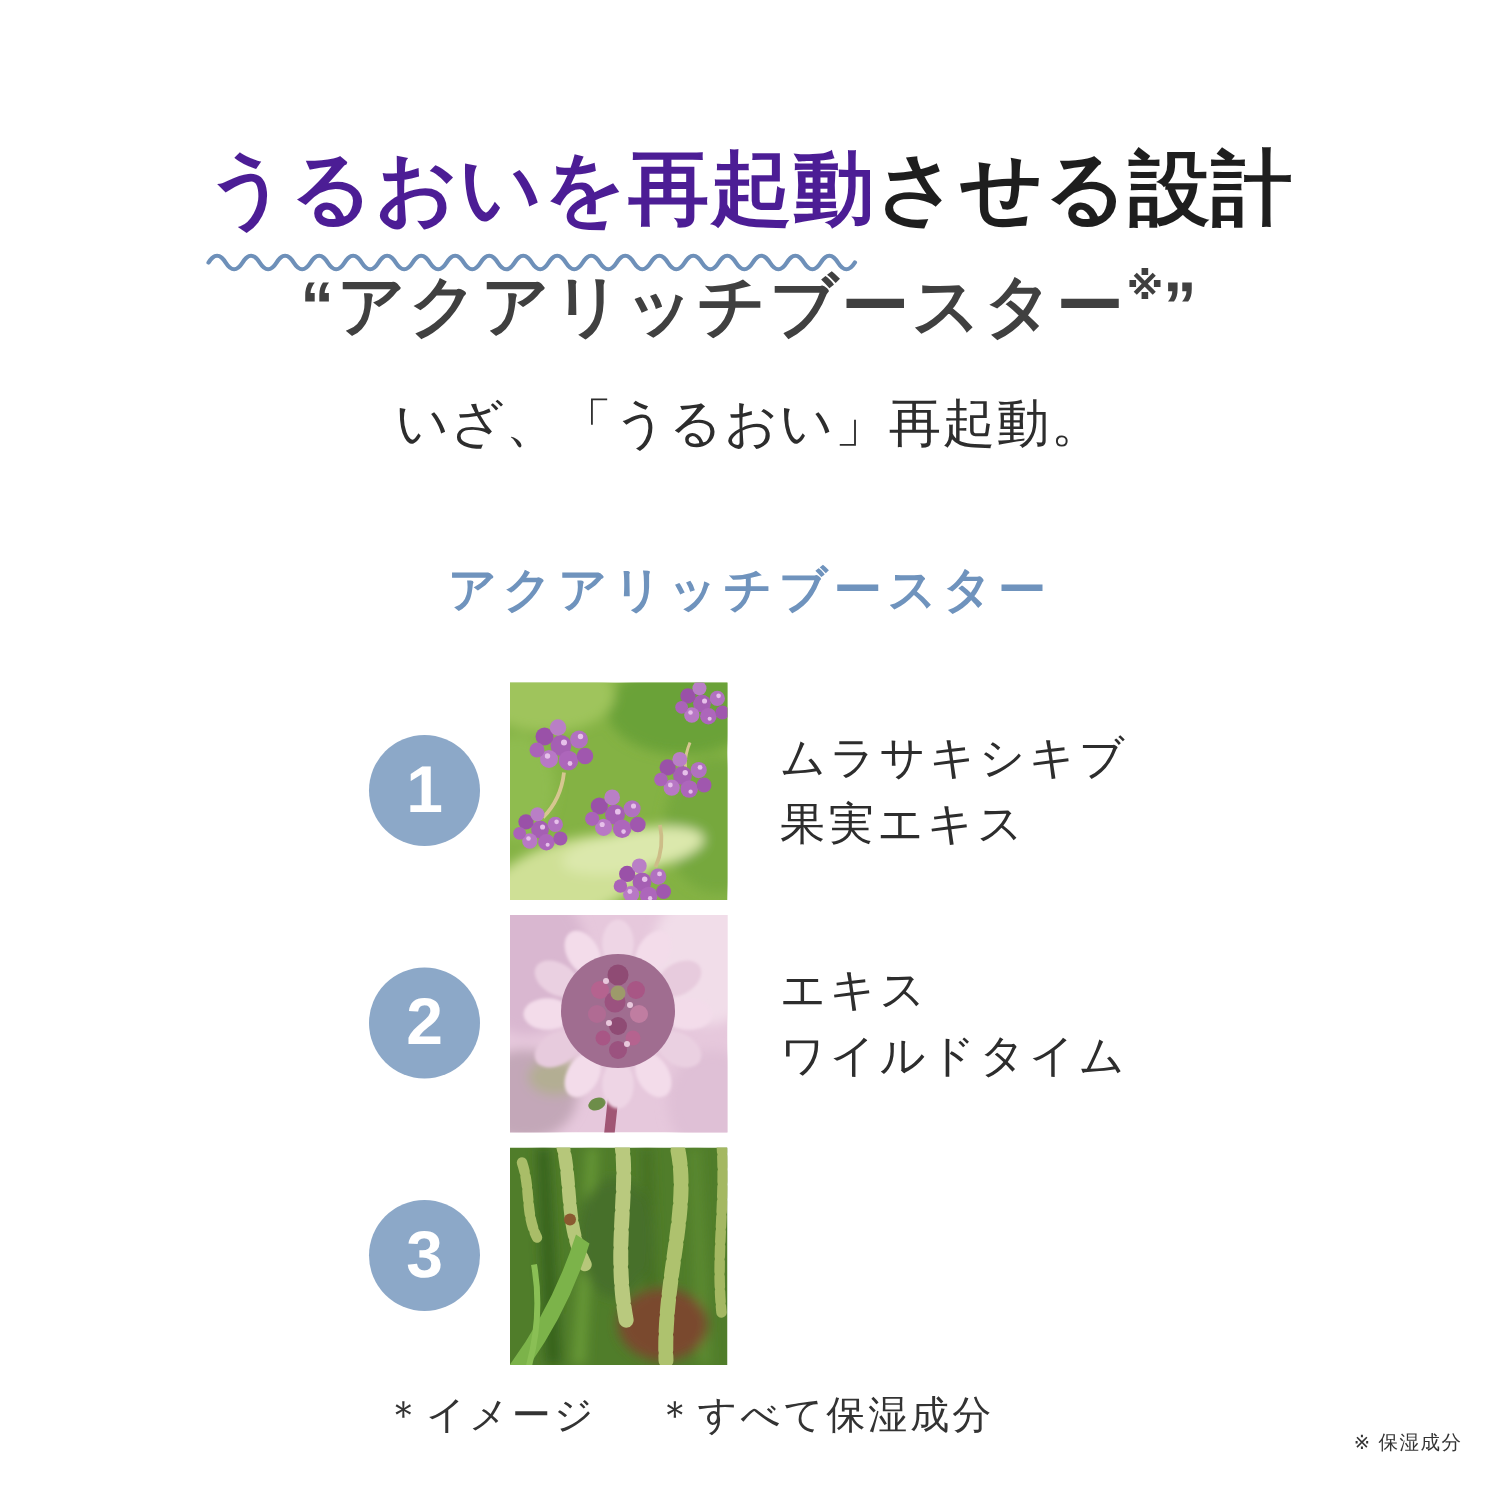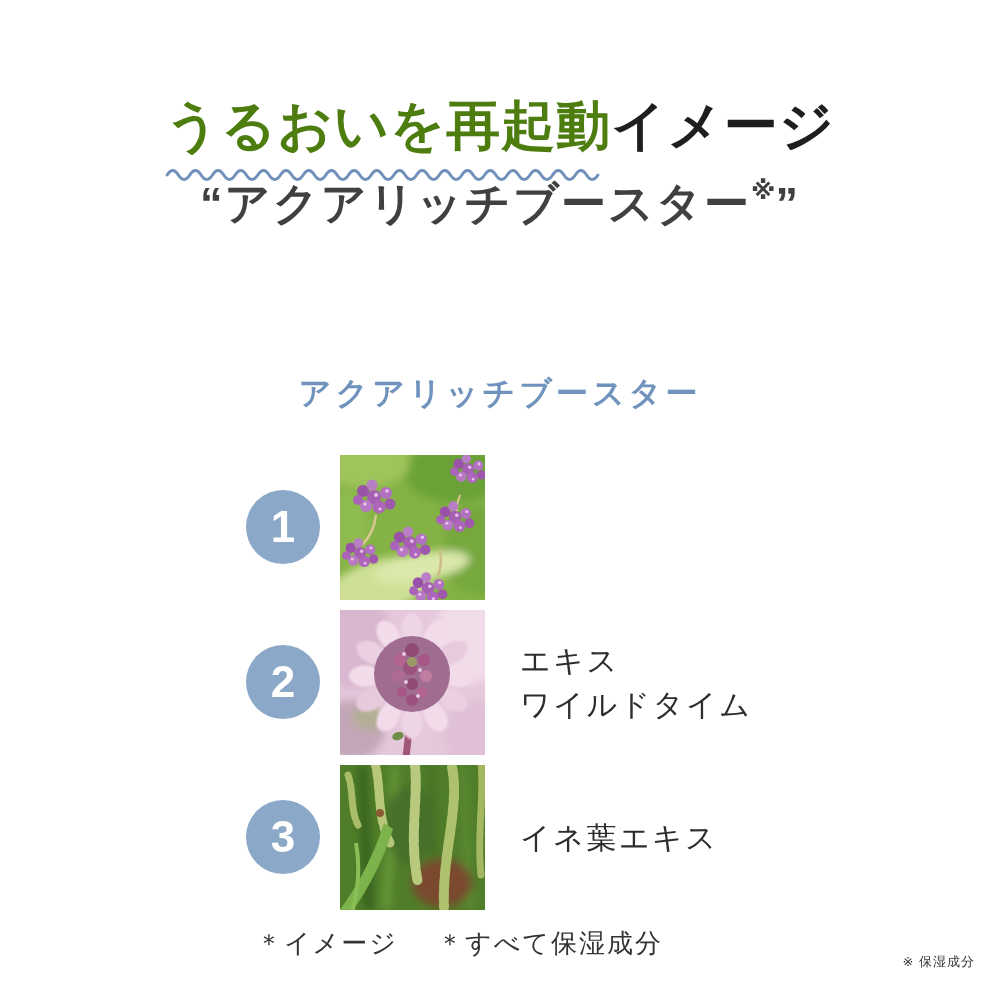--- a/index.html
+++ b/index.html
@@ -2,21 +2,21 @@
 <html><head>
 <meta charset="utf-8">
 <style>
   html,body{margin:0;padding:0;background:#ffffff;}
   body{width:1000px;height:1000px;font-family:"Liberation Sans","DejaVu Sans",sans-serif;}
   .canvas{position:relative;width:1000px;height:1000px;background:#ffffff;overflow:hidden;color:#222;}
 
   
   .headline{position:absolute;top:90px;left:0;width:1000px;text-align:center;
     font-size:54px;font-weight:700;letter-spacing:1px;white-space:nowrap;}
-  .hl-blue{color:#4d7c0f;position:relative;display:inline-block;text-align:right;}
+  .hl-blue{color:#4c1d95;position:relative;display:inline-block;text-align:right;}
   .wave{position:absolute;left:0;bottom:-17px;width:100%;height:16px;overflow:visible;}
   .hl-dark{color:#1e1e1e;}
 
   
   .subtitle{position:absolute;top:174px;left:0;width:1000px;text-align:center;
     font-size:45px;font-weight:600;color:#404040;letter-spacing:2px;white-space:nowrap;}
   .subtitle .quote{font-weight:700;}
   .refmark{font-size:25px;vertical-align:20px;letter-spacing:0;}
 
   
@@ -46,28 +46,29 @@
 <body>
 
 <div class="canvas">
 
   <div class="headline">
     <span class="hl-blue">
       <span>うるおいを再起動</span>
       <svg class="wave" viewBox="0 0 433 16" preserveAspectRatio="none" aria-hidden="true">
         <path d="M2,11 q5.5,-9 11,0 t11,0 t11,0 t11,0 t11,0 t11,0 t11,0 t11,0 t11,0 t11,0 t11,0 t11,0 t11,0 t11,0 t11,0 t11,0 t11,0 t11,0 t11,0 t11,0 t11,0 t11,0 t11,0 t11,0 t11,0 t11,0 t11,0 t11,0 t11,0 t11,0 t11,0 t11,0 t11,0 t11,0 t11,0 t11,0 t11,0 t11,0" fill="none" stroke="#6e90b9" stroke-width="2.8" stroke-linecap="round"></path>
       </svg>
-    </span><span class="hl-dark">イメージ</span>
+    </span><span class="hl-dark">させる設計</span>
   </div>
 
   <div class="subtitle">
     <span class="quote">“</span><span>アクアリッチブースター</span><span class="refmark">※</span><span class="quote">”</span>
   </div>
 
   <div class="lead">
+    <div>いざ、「うるおい」再起動。</div>
   </div>
 
   <div class="product-name">アクアリッチブースター</div>
 
   <section class="row row1">
     <span class="num">
         <span>1</span>
       </span>
     <svg class="photo" viewBox="0 0 145 145" aria-hidden="true">
       <defs>
@@ -101,20 +102,24 @@
       <path d="M36,60 q-2,18 -14,30" fill="none" stroke="#d6c690" stroke-width="2.5"></path>
       <path d="M100,95 q3,15 -3,28" fill="none" stroke="#cdbd88" stroke-width="2.5"></path>
       <path d="M120,40 q-5,12 -2,22" fill="none" stroke="#d6c690" stroke-width="2"></path>
       <use href="#bcl" transform="translate(34,42)"></use>
       <use href="#bcl" transform="translate(20,98) scale(0.85)"></use>
       <use href="#bcl" transform="translate(70,88) scale(0.95)"></use>
       <use href="#bcl" transform="translate(115,62) scale(0.9)"></use>
       <use href="#bcl" transform="translate(128,14) scale(0.85)"></use>
       <use href="#bcl" transform="translate(88,133) scale(0.9)"></use>
     </svg>
+    <div class="label">
+      <div>ムラサキシキブ</div>
+      <div>果実エキス</div>
+    </div>
   </section>
 
   <section class="row row2">
     <span class="num">
         <span>2</span>
       </span>
     <svg class="photo" viewBox="0 0 145 145" aria-hidden="true">
       <defs>
         <filter id="f-wt" x="-30%" y="-30%" width="160%" height="160%">
             <feGaussianBlur stdDeviation="4"></feGaussianBlur>
@@ -191,24 +196,20 @@
       </g>
       <path d="M8,10 C14,28 10,44 18,60" fill="none" stroke="#a9bd68" stroke-width="7" stroke-dasharray="6.5 3" stroke-linecap="round"></path>
       <path d="M34,-6 C42,22 36,50 50,78" fill="none" stroke="#b6c77a" stroke-width="9" stroke-dasharray="8 3.5" stroke-linecap="round"></path>
       <path d="M74,-6 C80,28 68,68 78,118" fill="none" stroke="#b9c97e" stroke-width="10" stroke-dasharray="9 3.5" stroke-linecap="round"></path>
       <path d="M112,2 C120,42 102,88 104,142" fill="none" stroke="#aec26e" stroke-width="10" stroke-dasharray="9 3.5" stroke-linecap="round"></path>
       <path d="M141,-4 C144,36 137,70 141,110" fill="none" stroke="#a4b862" stroke-width="7" stroke-dasharray="7 3" stroke-linecap="round"></path>
       <circle cx="40" cy="48" r="4" fill="#8a5a30"></circle>
       <path d="M-4,150 Q28,108 44,58 L53,64 Q38,112 8,152 Z" fill="#7cb34a"></path>
       <path d="M12,148 Q22,112 16,78" fill="none" stroke="#8abf55" stroke-width="4"></path>
     </svg>
-    <div class="label">
-      <div>イネ葉エキス</div>
-      <div></div>
-    </div>
   </section>
 
   <div class="footnote">
     <span>＊イメージ</span>
     <span>＊すべて保湿成分</span>
   </div>
   <div class="corner-note">※ 保湿成分</div>
 
 </div>
 

